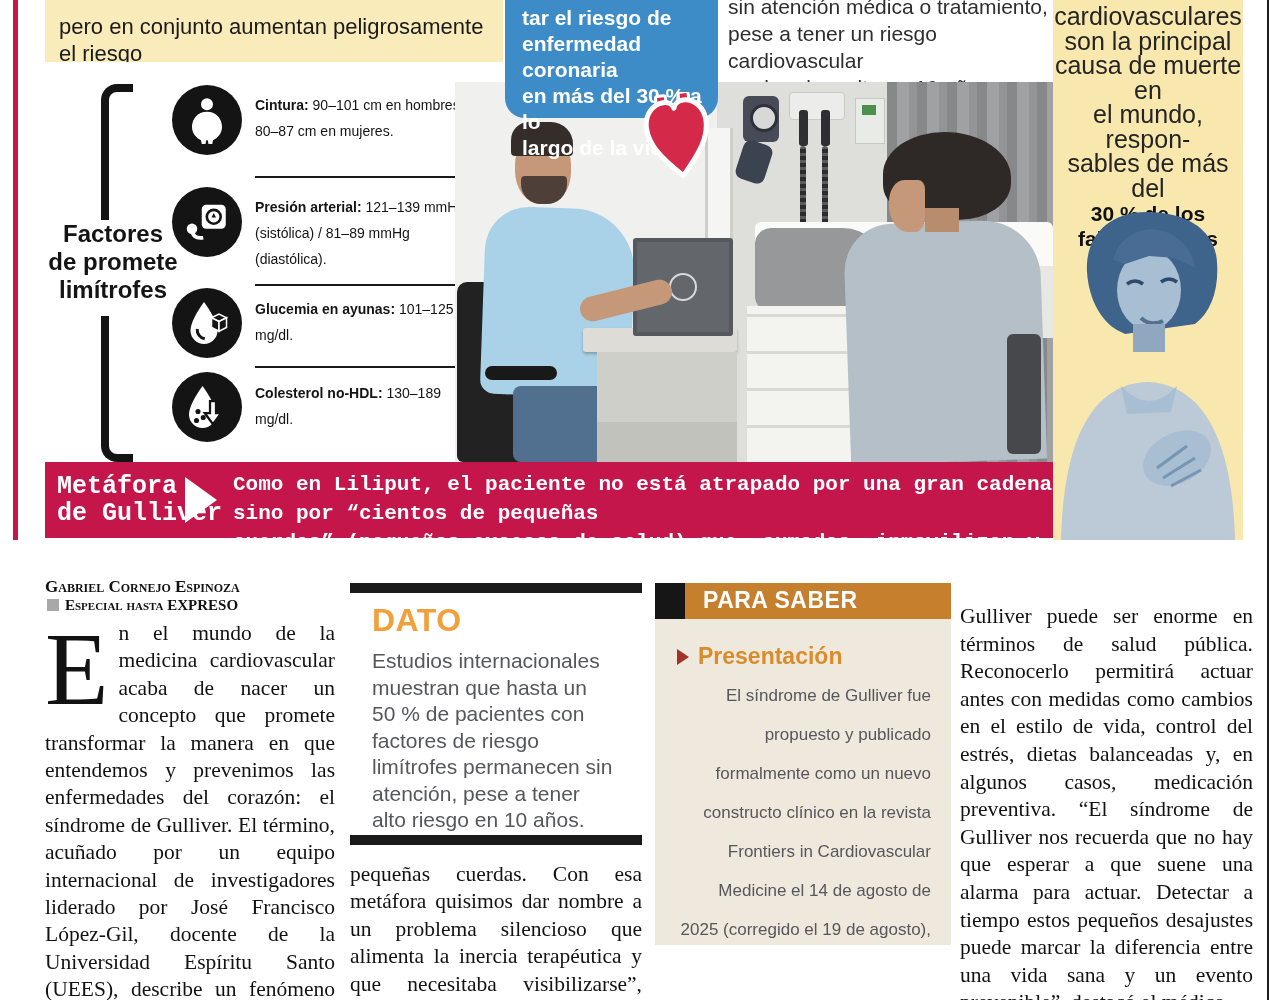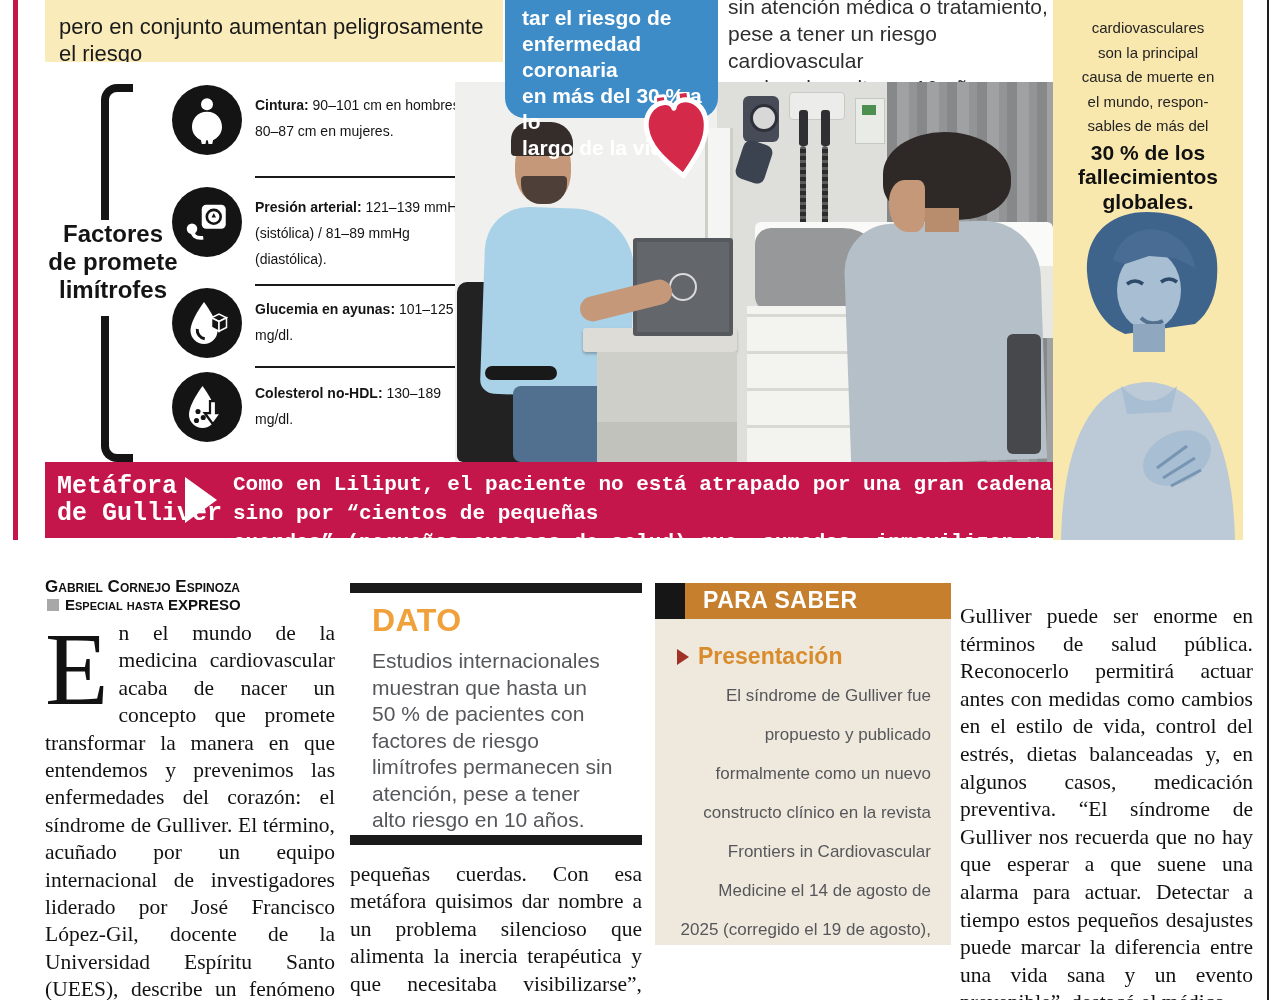--- a/index.html
+++ b/index.html
@@ -84,33 +84,33 @@
   .dr-jeans{left:58px;top:304px;width:142px;height:76px;background:#51708f;border-radius:8px;}
   .lap-screen{left:178px;top:156px;width:92px;height:90px;background:#63666a;border:4px solid #55585c;border-radius:3px;
         display:flex;align-items:center;justify-content:center;}
   .hp-dot{position:static!important;width:24px;height:24px;border:2px solid #d9dadb;border-radius:50%;}
   .desk-top{left:128px;top:246px;width:154px;height:24px;background:#dddcd7;border-radius:3px;box-shadow:0 2px 3px rgba(0,0,0,.25);}
   .cart{left:142px;top:270px;width:140px;height:110px;background:#cfcfca;box-shadow:inset 0 -40px 0 #c2c2bd;}
 
   
   .side-panel{position:absolute;left:1008px;top:0;width:190px;height:540px;background:var(--sideBg);
         z-index:6;text-align:center;overflow:hidden;}
-  .side-text{margin-top:16px;font-size:15px;line-height:24.5px;color:#242424;white-space:pre-line;}
+  .side-text{margin-top:4px;font-size:25px;line-height:24.5px;color:#242424;white-space:pre-line;}
   .side-highlight{font-weight:bold;font-size:21px;line-height:24.5px;color:#111;white-space:pre-line;margin-top:2px;}
   .woman-svg{position:absolute;left:8px;top:206px;width:174px;height:335px;}
 
   
   .banner{position:absolute;left:0;top:462px;width:1195px;height:76px;background:var(--accent);z-index:3;color:#fff;font-family:Liberation Mono, monospace;}
   .banner-label{position:absolute;left:12px;top:11px;font-size:25px;line-height:27px;font-weight:bold;white-space:pre-line;}
   .banner-arrow{position:absolute;left:140px;top:15px;width:0;height:0;
         border-top:23px solid transparent;border-bottom:23px solid transparent;border-left:32px solid #fff;}
   .banner-text{position:absolute;left:188px;top:8px;width:890px;font-size:21px;line-height:29px;font-weight:bold;white-space:pre-line;}
 
   
-  .byline{position:absolute;left:45px;top:577px;width:290px;color:#111;}
+  .byline{position:absolute;left:45px;top:577px;width:290px;color:#111;font-family:Liberation Serif, serif;}
   .byline-author{font-variant:small-caps;font-weight:bold;font-size:17px;line-height:19px;}
   .byline-credit{display:flex;align-items:center;font-variant:small-caps;font-weight:bold;font-size:15px;line-height:18px;}
   .byline-square{display:inline-block;width:12px;height:12px;background:#a8a8a8;margin:0 6px 0 2px;}
 
   .col1-para{position:absolute;left:45px;top:620px;width:290px;height:380px;overflow:hidden;
         font-family:"Liberation Serif",serif;font-size:21.5px;line-height:27.4px;text-align:justify;color:#121212;}
   .dropcap{float:left;font-size:104px;line-height:82px;padding:8px 10px 0 0;}
 
   .col2{position:absolute;left:350px;top:578px;width:292px;height:422px;overflow:hidden;}
   .bar{position:absolute;left:0;width:292px;height:10px;background:#1a1a1a;}

